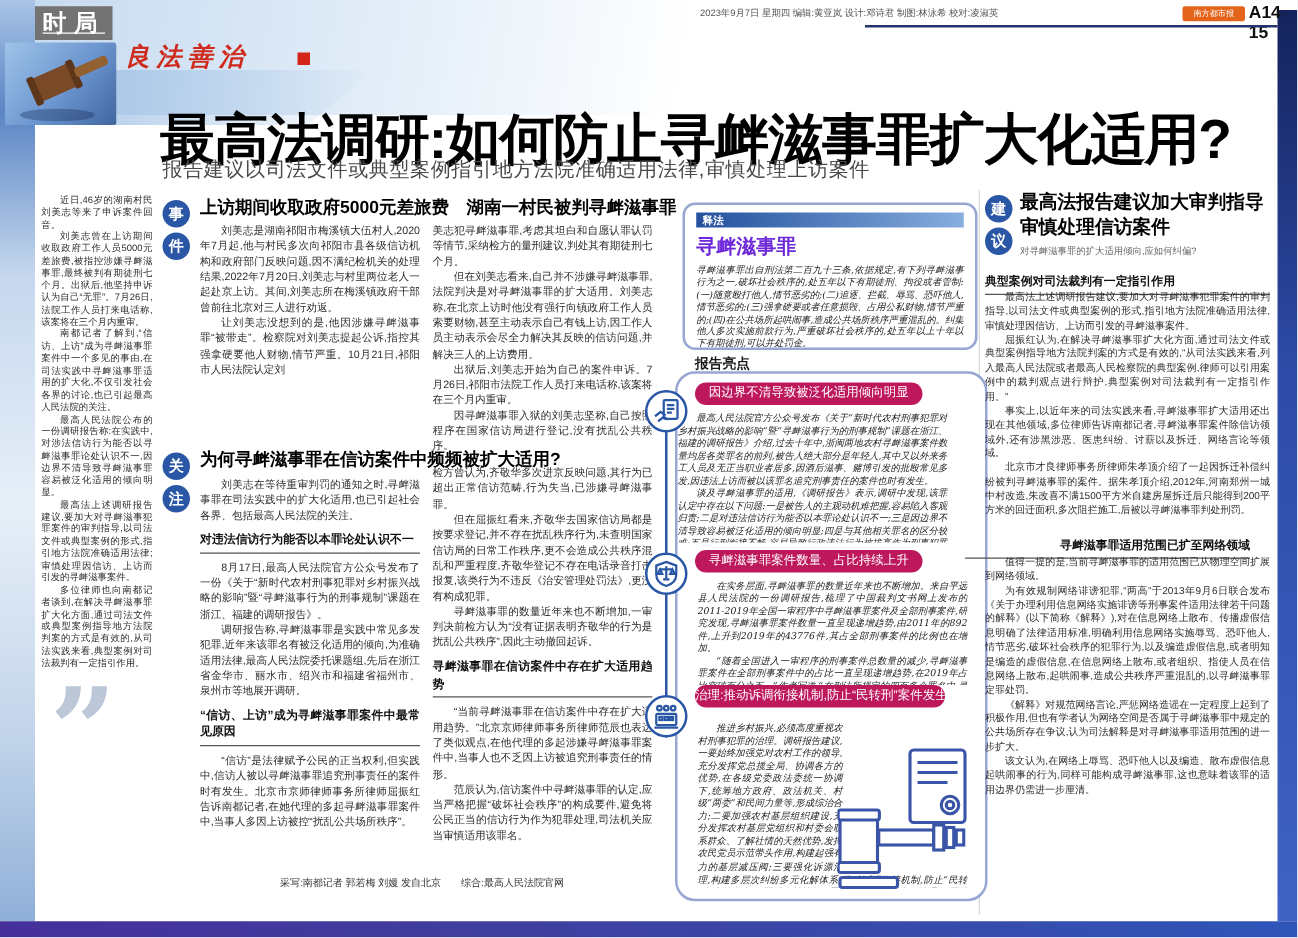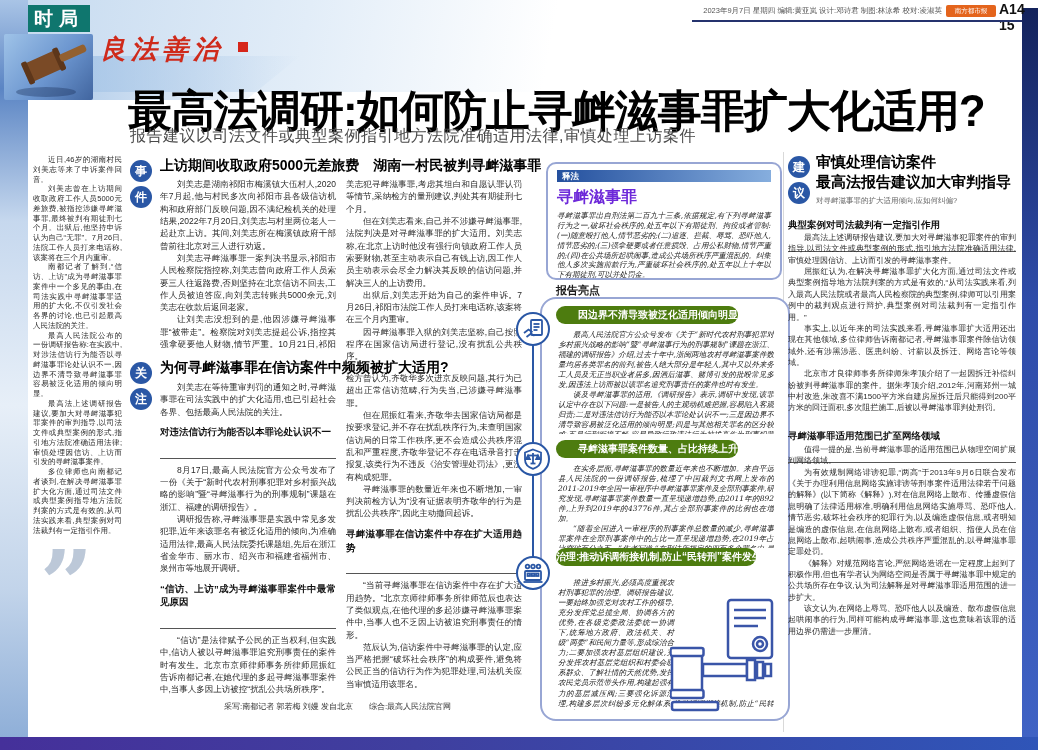--- a/index.html
+++ b/index.html
@@ -13,75 +13,75 @@
   .deco-b{left:0;top:56px;width:300px;height:44px;z-index:0;
     background:linear-gradient(90deg,#9dbfe4,rgba(255,255,255,0));
     clip-path:polygon(0 0,100% 0,82% 100%,0 100%);}
   .left-strip{left:0;top:0;width:28px;height:737px;z-index:1;
     background:linear-gradient(180deg,#a9c4e6 0%,#5b85c4 12%,#c6d8ee 30%,#e7eff8 55%,#c2d4ea 80%,#8fafd8 100%);}
   .right-strip{left:1022px;top:8px;width:16px;height:729px;z-index:1;
     background:linear-gradient(180deg,#14235c,#2e4ba8 40%,#3f62c4);}
   .bottom-bar{left:0;top:737px;width:1038px;height:13px;z-index:3;
     background:linear-gradient(90deg,#45309a 0%,#3f3f9f 40%,#2f55b8 100%);}
   
-  .shiju{left:28px;top:5px;width:62px;height:27px;background:#0f766e;color:#fff;z-index:2;
-    font-weight:bold;font-size:19px;letter-spacing:6px;display:flex;align-items:center;justify-content:center;}
+  .shiju{left:28px;top:5px;width:62px;height:27px;background:#737373;color:#fff;z-index:2;
+    font-weight:bold;font-size:19px;letter-spacing:6px;display:flex;align-items:center;justify-content:center;text-decoration:underline;}
   .slogan{left:100px;top:32px;z-index:2;color:#cf2a1b;font-weight:bold;font-style:italic;
-    font-family:"DejaVu Serif","Liberation Serif",serif;font-size:26px;letter-spacing:5px;}
+    font-family:"DejaVu Serif","Liberation Serif",serif;font-size:20px;letter-spacing:5px;}
   .seal{left:238px;top:42px;width:10px;height:10px;background:#d6261a;z-index:2;}
   .photo{left:4px;top:34px;width:89px;height:66px;z-index:2;border-radius:2px;overflow:hidden;
     background:linear-gradient(130deg,#9fc3e8 0%,#6b95cf 55%,#41659f 100%);}
-  .dateline{left:560px;top:6px;width:382px;text-align:right;font-size:7.5px;color:#555;z-index:2;}
+  .dateline{left:560px;top:6px;width:382px;font-size:7.5px;color:#555;z-index:2;}
   .badge{left:946px;top:5px;width:50px;height:12px;background:#e4641c;color:#fff;font-size:6.5px;
     display:flex;align-items:center;justify-content:center;border-radius:2px;z-index:2;}
   .pageno{left:999px;top:1px;font-size:14px;font-weight:bold;color:#111;z-index:2;}
   .header-rule{left:692px;top:20px;width:330px;height:2px;background:#25336e;z-index:2;}
   
   .headline{left:128px;top:82px;width:760px;font-size:44px;font-weight:900;color:#000;
     letter-spacing:-1px;z-index:2;white-space:nowrap;}
   .deck{left:130px;top:126px;width:720px;font-size:16px;color:#4a4a4a;z-index:2;letter-spacing:0.5px;}
   
   .body{font-size:8.5px;line-height:1.45;text-align:justify;color:#2b2b2b;overflow:hidden;z-index:2;}
   .body p{margin:0;text-indent:2em;}
   .body p.noind{text-indent:0;}
   .lead{left:33px;top:155px;width:89px;height:392px;font-size:7.5px;line-height:1.3;}
   .pull-quote{left:40px;top:538px;font-family:"DejaVu Serif",serif;font-size:92px;line-height:1;
     color:#bcc8d8;z-index:2;font-weight:bold;}
   .badge-circle{width:22px;height:22px;border-radius:50%;background:#2a57a5;color:#fff;z-index:2;
     font-weight:bold;font-size:12px;display:flex;align-items:center;justify-content:center;}
   .sec-head{font-size:14px;font-weight:900;color:#000;z-index:2;white-space:nowrap;}
   .subhead{font-weight:bold;font-size:9.5px;color:#111;border-bottom:1px solid #555;
-    padding-bottom:19px;margin:7px 0 5px;text-indent:0 !important;}
+    padding-bottom:3px;margin:7px 0 5px;text-indent:0 !important;}
   .kai{font-family:"DejaVu Serif","Liberation Serif",serif;font-style:italic;}
   
   .explain{left:546px;top:162px;width:236px;height:118px;border:2px solid #98a6d4;border-radius:10px;
     padding:6px 9px;box-sizing:border-box;z-index:2;background:#fff;}
   .explain-bar{height:12px;background:linear-gradient(90deg,#24509e,#86aede);color:#fff;
     font-size:8.5px;font-weight:bold;line-height:12px;padding-left:5px;}
   .explain-title{font-size:16px;font-weight:900;color:#6d28d9;margin:5px 0 3px;}
   .explain-body{font-size:7.5px;line-height:1.32;text-align:justify;color:#222;}
   
   .hl-label{left:556px;top:283px;font-size:11px;font-weight:bold;color:#1c1c1c;z-index:2;}
   .hl-box{left:540px;top:297px;width:246px;height:420px;border:2px solid #98a6d4;border-radius:16px;
     z-index:1;background:#fff;}
   .hl-rail{left:532px;top:328px;width:2px;height:262px;background:#2a57a5;z-index:2;}
   .hl-circle{width:34px;height:34px;border-radius:50%;background:#fff;border:2.5px solid #2a57a5;
     box-sizing:border-box;z-index:3;display:flex;align-items:center;justify-content:center;}
-  .pill{background:#4d7c0f;color:#fff;border-radius:10px;font-weight:bold;font-size:10px;
-    text-align:right;line-height:18px;height:18px;z-index:3;overflow:hidden;white-space:nowrap;}
+  .pill{background:#be185d;color:#fff;border-radius:10px;font-weight:normal;font-size:10px;
+    text-align:center;line-height:18px;height:18px;z-index:3;overflow:hidden;white-space:nowrap;}
   .hl-body{font-size:7.5px;line-height:1.34;text-align:justify;color:#222;overflow:hidden;z-index:2;}
   .hl-body p{margin:0;text-indent:2em;}
   .ill-spacer{float:right;width:95px;height:74px;margin:44px 0 0 5px;}
   .illus{left:670px;top:598px;z-index:4;}
   .col-rule{left:783px;top:152px;width:1px;height:580px;background:#d9d9d9;z-index:1;}
   .credit{left:224px;top:701px;font-size:8px;color:#333;z-index:2;}
   .sg-head{left:816px;top:152px;width:206px;font-size:15px;font-weight:900;line-height:1.35;color:#000;z-index:2;}
   .sg-deck{left:816px;top:196px;width:206px;font-size:7.5px;color:#666;z-index:2;}
   .sg-sub{left:788px;top:212px;width:228px;z-index:2;}
-  .sg-sub2{left:788px;top:423px;width:228px;z-index:2;}
+  .sg-sub2{left:772px;top:423px;width:228px;z-index:2;text-align:right;}
 </style>
 </head>
 <body>
 
 <div class="page">
 
   <div class="abs deco-a"></div>
   <div class="abs deco-b"></div>
   <div class="abs left-strip"></div>
   <div class="abs right-strip"></div>
@@ -118,21 +118,20 @@
     <p>最高法上述调研报告建议,要加大对寻衅滋事犯罪案件的审判指导,以司法文件或典型案例的形式,指引地方法院准确适用法律;审慎处理因信访、上访而引发的寻衅滋事案件。</p>
     <p>多位律师也向南都记者谈到,在解决寻衅滋事罪扩大化方面,通过司法文件或典型案例指导地方法院判案的方式是有效的,从司法实践来看,典型案例对司法裁判有一定指引作用。</p>
   </div>
   <div class="abs pull-quote">”</div>
 
   <div class="abs badge-circle" style="left:130px;top:160px;">事</div>
   <div class="abs badge-circle" style="left:130px;top:186px;">件</div>
   <div class="abs sec-head" style="left:160px;top:157px;">上访期间收取政府5000元差旅费　湖南一村民被判寻衅滋事罪</div>
   <div class="abs body" style="left:160px;top:178px;width:176px;height:172px;">
     <p>刘美志是湖南祁阳市梅溪镇大伍村人,2020年7月起,他与村民多次向祁阳市县各级信访机构和政府部门反映问题,因不满纪检机关的处理结果,2022年7月20日,刘美志与村里两位老人一起赴京上访。其间,刘美志所在梅溪镇政府干部曾前往北京对三人进行劝返。</p>
-    <p>刘美志寻衅滋事罪一案判决书显示,祁阳市人民检察院指控称,刘美志曾向政府工作人员索要三人往返路费,否则坚持在北京信访不回去,工作人员被迫答应,向刘美志转账共5000余元,刘美志在收款后返回老家。</p>
     <p>让刘美志没想到的是,他因涉嫌寻衅滋事罪“被带走”。检察院对刘美志提起公诉,指控其强拿硬要他人财物,情节严重。10月21日,祁阳市人民法院认定刘</p>
   </div>
   <div class="abs body" style="left:346px;top:178px;width:176px;height:192px;">
     <p class="noind">美志犯寻衅滋事罪,考虑其坦白和自愿认罪认罚等情节,采纳检方的量刑建议,判处其有期徒刑七个月。</p>
     <p>但在刘美志看来,自己并不涉嫌寻衅滋事罪,法院判决是对寻衅滋事罪的扩大适用。刘美志称,在北京上访时他没有强行向镇政府工作人员索要财物,甚至主动表示自己有钱上访,因工作人员主动表示会尽全力解决其反映的信访问题,并解决三人的上访费用。</p>
     <p>出狱后,刘美志开始为自己的案件申诉。7月26日,祁阳市法院工作人员打来电话称,该案将在三个月内重审。</p>
     <p>因寻衅滋事罪入狱的刘美志坚称,自己按照程序在国家信访局进行登记,没有扰乱公共秩序。</p>
   </div>
 
   <div class="abs badge-circle" style="left:130px;top:362px;">关</div>
@@ -169,21 +168,21 @@
     <svg width="22" height="22" viewBox="0 0 22 22" fill="none" stroke="#2a57a5" stroke-width="1.8">
       <rect x="9" y="2" width="11" height="15" rx="1"></rect>
       <line x1="11.5" y1="6" x2="17.5" y2="6"></line>
         <line x1="11.5" y1="9" x2="17.5" y2="9"></line>
         <line x1="11.5" y1="12" x2="15.5" y2="12"></line>
       <path d="M2 15 l4.5 -3.5 4 2.8"></path>
         <path d="M4.5 19 l4.5 -3.5 3.5 2.2"></path>
     </svg>
   </div>
   <div class="abs pill" style="left:556px;top:306px;width:182px;">因边界不清导致被泛化适用倾向明显</div>
-  <div class="abs hl-body kai" style="left:558px;top:330px;width:216px;height:104px;font-style:italic;">
+  <div class="abs hl-body kai" style="left:542px;top:330px;width:216px;height:104px;font-style:italic;">
     <p>最高人民法院官方公众号发布《关于“新时代农村刑事犯罪对乡村振兴战略的影响”暨“寻衅滋事行为的刑事规制”课题在浙江、福建的调研报告》介绍,过去十年中,浙闽两地农村寻衅滋事案件数量均居各类罪名的前列,被告人绝大部分是年轻人,其中又以外来务工人员及无正当职业者居多,因酒后滋事、赌博引发的批殴常见多发,因违法上访而被以该罪名追究刑事责任的案件也时有发生。</p>
     <p>谈及寻衅滋事罪的适用,《调研报告》表示,调研中发现,该罪认定中存在以下问题:一是被告人的主观动机难把握,容易陷入客观归责;二是对违法信访行为能否以本罪论处认识不一;三是因边界不清导致容易被泛化适用的倾向明显;四是与其他相关罪名的区分较难;五是行刑衔接不畅,容易导致行政违法行为被拔高作为刑事犯罪处理。</p>
   </div>
 
   <div class="abs hl-circle" style="left:516px;top:442px;">
     <svg width="22" height="22" viewBox="0 0 22 22" fill="none" stroke="#2a57a5" stroke-width="1.8">
       <path d="M11 1.5 L19 4.5 V11.5 C19 16.5 15 19.5 11 20.8 C7 19.5 3 16.5 3 11.5 V4.5 Z"></path>
       <line x1="11" y1="5" x2="11" y2="15"></line>
         <line x1="6" y1="7.5" x2="16" y2="7.5"></line>
       <path d="M6 7.5 l-1.8 3.5 h3.6 z"></path>
@@ -229,22 +228,22 @@
       <rect x="77" y="62" width="8" height="20"></rect>
         <rect x="87" y="64" width="6" height="16"></rect>
         <rect x="95" y="66" width="6" height="12"></rect>
       <rect x="2" y="104" width="46" height="8" rx="2"></rect>
     </svg>
   </div>
 
   <div class="abs badge-circle" style="left:788px;top:156px;">建</div>
   <div class="abs badge-circle" style="left:788px;top:182px;">议</div>
   <div class="abs sg-head">
+    <div>最高法报告建议加大审判指导</div>
     <div>审慎处理信访案件</div>
-    <div>最高法报告建议加大审判指导</div>
   </div>
   <div class="abs sg-deck">对寻衅滋事罪的扩大适用倾向,应如何纠偏?</div>
   <div class="abs sg-sub subhead">典型案例对司法裁判有一定指引作用</div>
   <div class="abs body" style="left:788px;top:232px;width:228px;height:188px;font-size:8px;line-height:1.42;">
     <p>最高法上述调研报告建议,要加大对寻衅滋事犯罪案件的审判指导,以司法文件或典型案例的形式,指引地方法院准确适用法律,审慎处理因信访、上访而引发的寻衅滋事案件。</p>
     <p>屈振红认为,在解决寻衅滋事罪扩大化方面,通过司法文件或典型案例指导地方法院判案的方式是有效的,“从司法实践来看,列入最高人民法院或者最高人民检察院的典型案例,律师可以引用案例中的裁判观点进行辩护,典型案例对司法裁判有一定指引作用。”</p>
     <p>事实上,以近年来的司法实践来看,寻衅滋事罪扩大适用还出现在其他领域,多位律师告诉南都记者,寻衅滋事罪案件除信访领域外,还有涉黑涉恶、医患纠纷、讨薪以及拆迁、网络言论等领域。</p>
     <p>北京市才良律师事务所律师朱孝顶介绍了一起因拆迁补偿纠纷被判寻衅滋事罪的案件。据朱孝顶介绍,2012年,河南郑州一城中村改造,朱改喜不满1500平方米自建房屋拆迁后只能得到200平方米的回迁面积,多次阻拦施工,后被以寻衅滋事罪判处刑罚。</p>
   </div>
   <div class="abs sg-sub2 subhead">寻衅滋事罪适用范围已扩至网络领域</div>

